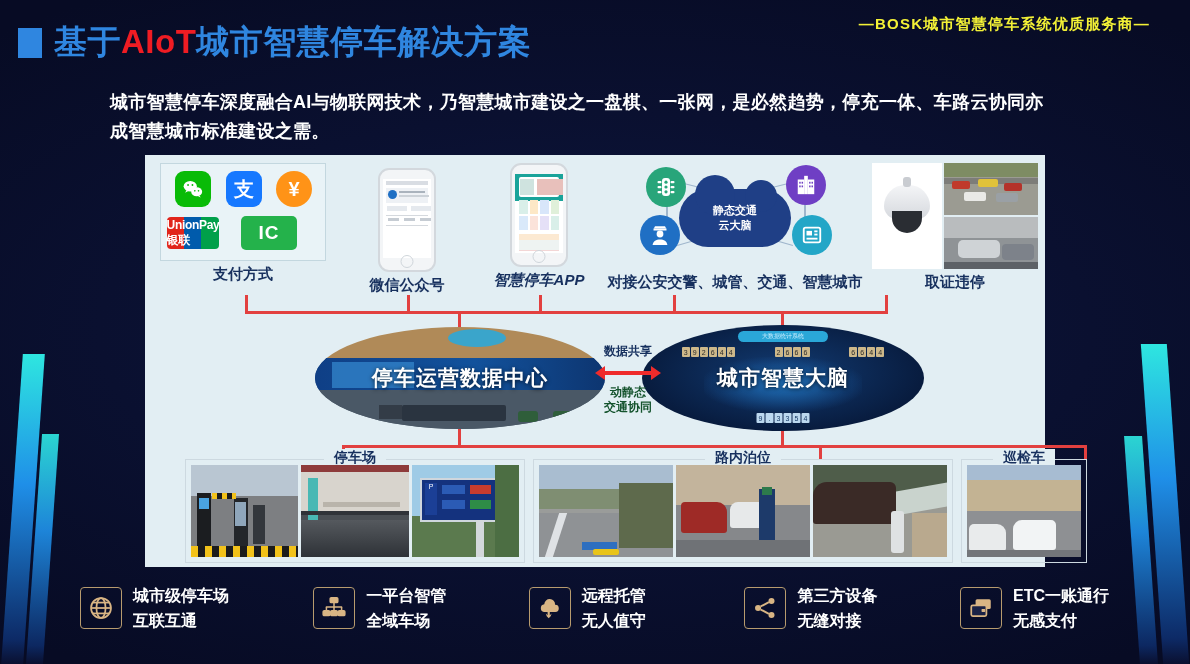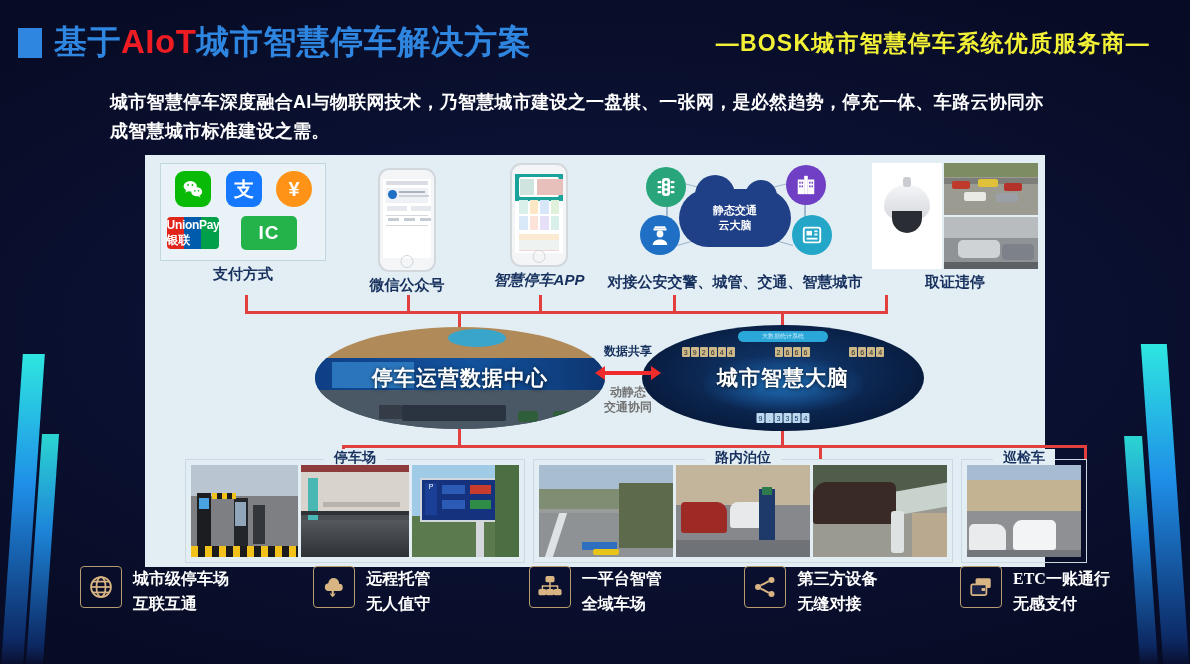--- a/index.html
+++ b/index.html
@@ -21,21 +21,21 @@
   .bar.l2 { left:34px;  width:17px;  height:230px; transform:skewX(-4deg); opacity:.92;}
   .bar.r1 { right:12px; width:26px;  height:320px; transform:skewX(4deg); }
   .bar.r2 { right:40px; width:18px;  height:228px; transform:skewX(4deg); opacity:.92;}
 
   
   .header { position:absolute; left:0; top:0; width:1190px; height:72px; }
   .title-wrap { position:absolute; left:18px; top:20px; display:flex; align-items:center; }
   .title-bullet { width:24px; height:30px; background:#2f86e0; margin-right:12px; }
   .title { font-size:33px; font-weight:bold; color:#2f86e0; letter-spacing:.5px; white-space:nowrap; }
   .title .accent { color:#ef1c23; }
-  .brandline { position:absolute; right:40px; top:28px; font-size:23px; font-weight:bold;
+  .brandline { position:absolute; right:40px; top:15px; font-size:15px; font-weight:bold;
                color:#f3f136; letter-spacing:1.2px; white-space:nowrap; }
 
   
   .lede { position:absolute; left:110px; top:88px; width:950px; color:#fff;
           font-size:18px; font-weight:bold; line-height:29px; letter-spacing:.3px; }
 
   
   .panel { position:absolute; left:145px; top:155px; width:900px; height:412px;
            background:#e2eef3; }
   .panel-inner { position:absolute; inset:0; }
@@ -126,36 +126,36 @@
   
   .midlabels { position:absolute; left:462px; top:170px; width:42px; height:108px;
                display:flex; flex-direction:column; align-items:center; justify-content:center; }
   .mid-t { font-size:12px;font-weight:bold;color:#16305e;white-space:nowrap; }
   .arrow-row { width:66px;height:16px;position:relative;margin:5px 0 4px; }
   .arrow-row .shaft { position:absolute;left:9px;right:9px;top:6px;height:4px;background:#ef2b2b; }
   .arrow-row .ah { position:absolute;top:1px;width:0;height:0;border-top:7px solid transparent;
                    border-bottom:7px solid transparent; }
   .arrow-row .ah.l { left:0; border-right:10px solid #ef2b2b; }
   .arrow-row .ah.r { right:0; border-left:10px solid #ef2b2b; }
-  .mid-b { font-size:12px;font-weight:bold;color:#737373;line-height:15px;text-align:center;white-space:nowrap;}
+  .mid-b { font-size:12px;font-weight:bold;color:#14532d;line-height:15px;text-align:center;white-space:nowrap;}
 
   
   .rl { position:absolute; background:#e2403f; }
 
   
   .grp { position:absolute; border:1px solid #cdd9e0; }
   .grp-title { position:absolute; top:-11px; left:50%; transform:translateX(-50%);
                background:#e2eef3; padding:0 10px; font-size:14px; font-weight:bold;
                color:#17305e; white-space:nowrap; }
   .grp-imgs { position:absolute; inset:5px; display:flex; gap:3px; }
   .grp-imgs > div { flex:1; }
 
   
   .features { position:absolute; left:80px; top:566px; width:1060px; height:84px; display:flex; }
-  .feat { display:flex; align-items:flex-start; margin-right:30px;font-family:Liberation Serif, serif; }
+  .feat { display:flex; align-items:center; margin-right:30px; }
   .feat .fbox { width:42px;height:42px;border:1px solid #b79b6e;border-radius:4px;
                 display:flex;align-items:center;justify-content:center;flex:0 0 42px;margin-right:11px; }
   .feat .ftxt { color:#fff;font-size:16px;font-weight:bold;line-height:25px;white-space:nowrap; }
   svg { display:block; }
 </style>
 </head>
 <body>
 
 <div class="slide">
 
@@ -503,54 +503,54 @@
         </svg>
       </div>
       <div class="ftxt">
         <span>城市级停车场</span><br>
         <span>互联互通</span>
       </div>
     </div>
 
     <div class="feat" style="width:212px;">
       <div class="fbox">
-        <svg width="26" height="26" viewBox="0 0 24 24" fill="#d9b584">
-          <path d="M6.4 15.6a3.6 3.6 0 0 1 .3-7.1A5 5 0 0 1 16.7 9a3.3 3.3 0 0 1 .2 6.6z"></path>
-          <path d="M9.8 13.2v5.4l-1.7-1.6L9 19.6l1.8 1.8 1.8-1.8.9-2.6-1.7 1.6v-5.4z"></path>
-          <path d="M14.2 21.4v-5.4l1.7 1.6-.9-2.6-1.8-1.8-1.8 1.8-.9 2.6 1.7-1.6v5.4z" opacity="0"></path>
-        </svg>
-      </div>
-      <div class="ftxt">
-        <span>远程托管</span><br>
-        <span>无人值守</span>
-      </div>
-    </div>
-
-    <div class="feat" style="width:212px;">
-      <div class="fbox">
         <svg width="26" height="26" viewBox="0 0 24 24" fill="#d9b584" stroke="#d9b584" stroke-width="1.4">
           <rect x="8.5" y="2.5" width="7" height="4.4" rx="1"></rect>
           <rect x="2" y="14.5" width="6" height="4.4" rx="1"></rect>
           <rect x="9" y="14.5" width="6" height="4.4" rx="1"></rect>
           <rect x="16" y="14.5" width="6" height="4.4" rx="1"></rect>
           <line x1="12" y1="7" x2="12" y2="11" stroke-linecap="round"></line>
           <line x1="5" y1="11" x2="19" y2="11" stroke-linecap="round"></line>
           <line x1="5" y1="11" x2="5" y2="14.5"></line>
             <line x1="12" y1="11" x2="12" y2="14.5"></line>
             <line x1="19" y1="11" x2="19" y2="14.5"></line>
         </svg>
       </div>
       <div class="ftxt">
         <span>一平台智管</span><br>
         <span>全域车场</span>
       </div>
     </div>
 
     <div class="feat" style="width:212px;">
       <div class="fbox">
+        <svg width="26" height="26" viewBox="0 0 24 24" fill="#d9b584">
+          <path d="M6.4 15.6a3.6 3.6 0 0 1 .3-7.1A5 5 0 0 1 16.7 9a3.3 3.3 0 0 1 .2 6.6z"></path>
+          <path d="M9.8 13.2v5.4l-1.7-1.6L9 19.6l1.8 1.8 1.8-1.8.9-2.6-1.7 1.6v-5.4z"></path>
+          <path d="M14.2 21.4v-5.4l1.7 1.6-.9-2.6-1.8-1.8-1.8 1.8-.9 2.6 1.7-1.6v5.4z" opacity="0"></path>
+        </svg>
+      </div>
+      <div class="ftxt">
+        <span>远程托管</span><br>
+        <span>无人值守</span>
+      </div>
+    </div>
+
+    <div class="feat" style="width:212px;">
+      <div class="fbox">
         <svg width="26" height="26" viewBox="0 0 24 24" fill="#d9b584" stroke="#d9b584" stroke-width="1.8">
           <circle cx="18" cy="5.5" r="2.8" stroke="none"></circle>
             <circle cx="5.6" cy="12" r="2.8" stroke="none"></circle>
           <circle cx="18" cy="18.5" r="2.8" stroke="none"></circle>
           <line x1="8" y1="10.6" x2="15.6" y2="6.6"></line>
             <line x1="8" y1="13.4" x2="15.6" y2="17.4"></line>
         </svg>
       </div>
       <div class="ftxt">
         <span>第三方设备</span><br>

